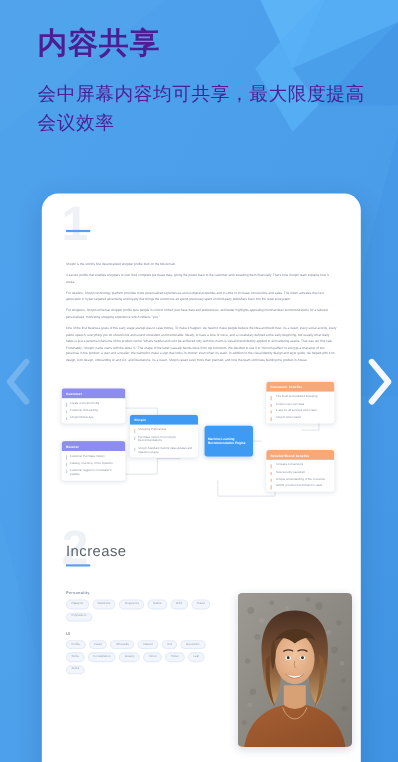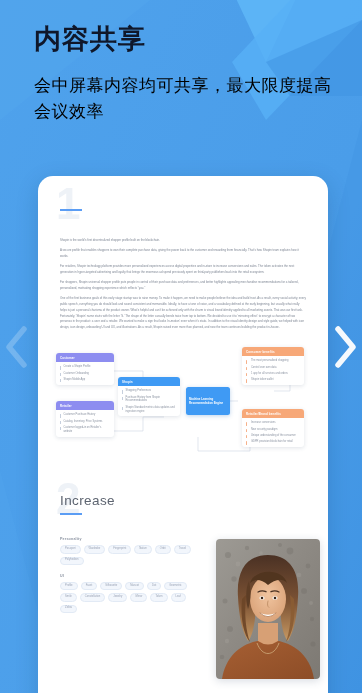--- a/index.html
+++ b/index.html
@@ -27,28 +27,28 @@
   .header {
     position: absolute;
     left: 34px;
     top: 24px;
     width: 300px;
     z-index: 6;
   }
   .hero-title {
     font-size: 27px;
     font-weight: bold;
-    color: #0f172a;
+    color: #4c1d95;
     letter-spacing: 1px;
     line-height: 1.15;
   }
   .hero-sub {
     margin-top: 18px;
     font-size: 17px;
-    color: #000000;
+    color: #4c1d95;
     line-height: 1.55;
     letter-spacing: 0.5px;
     font-weight: normal;
   }
 
   
   .nav-arrow {
     position: absolute;
     top: 0;
     bottom: 0;

